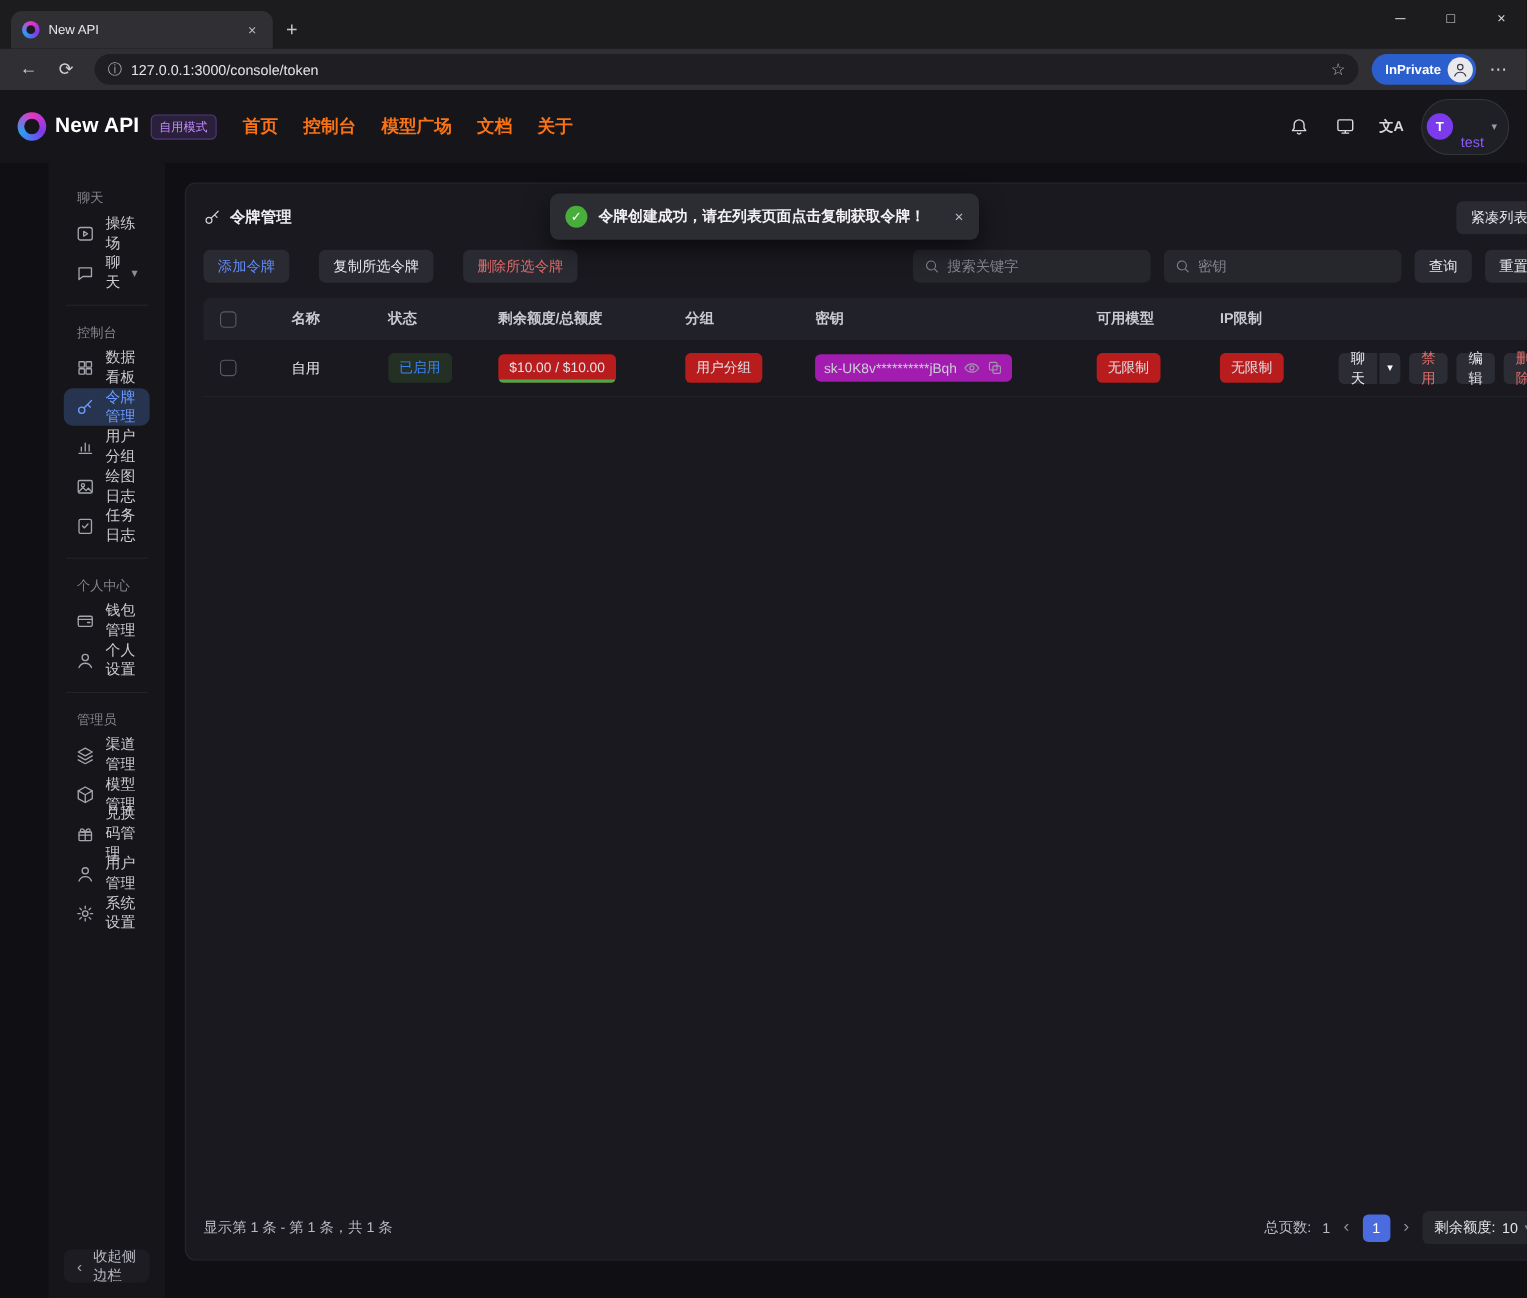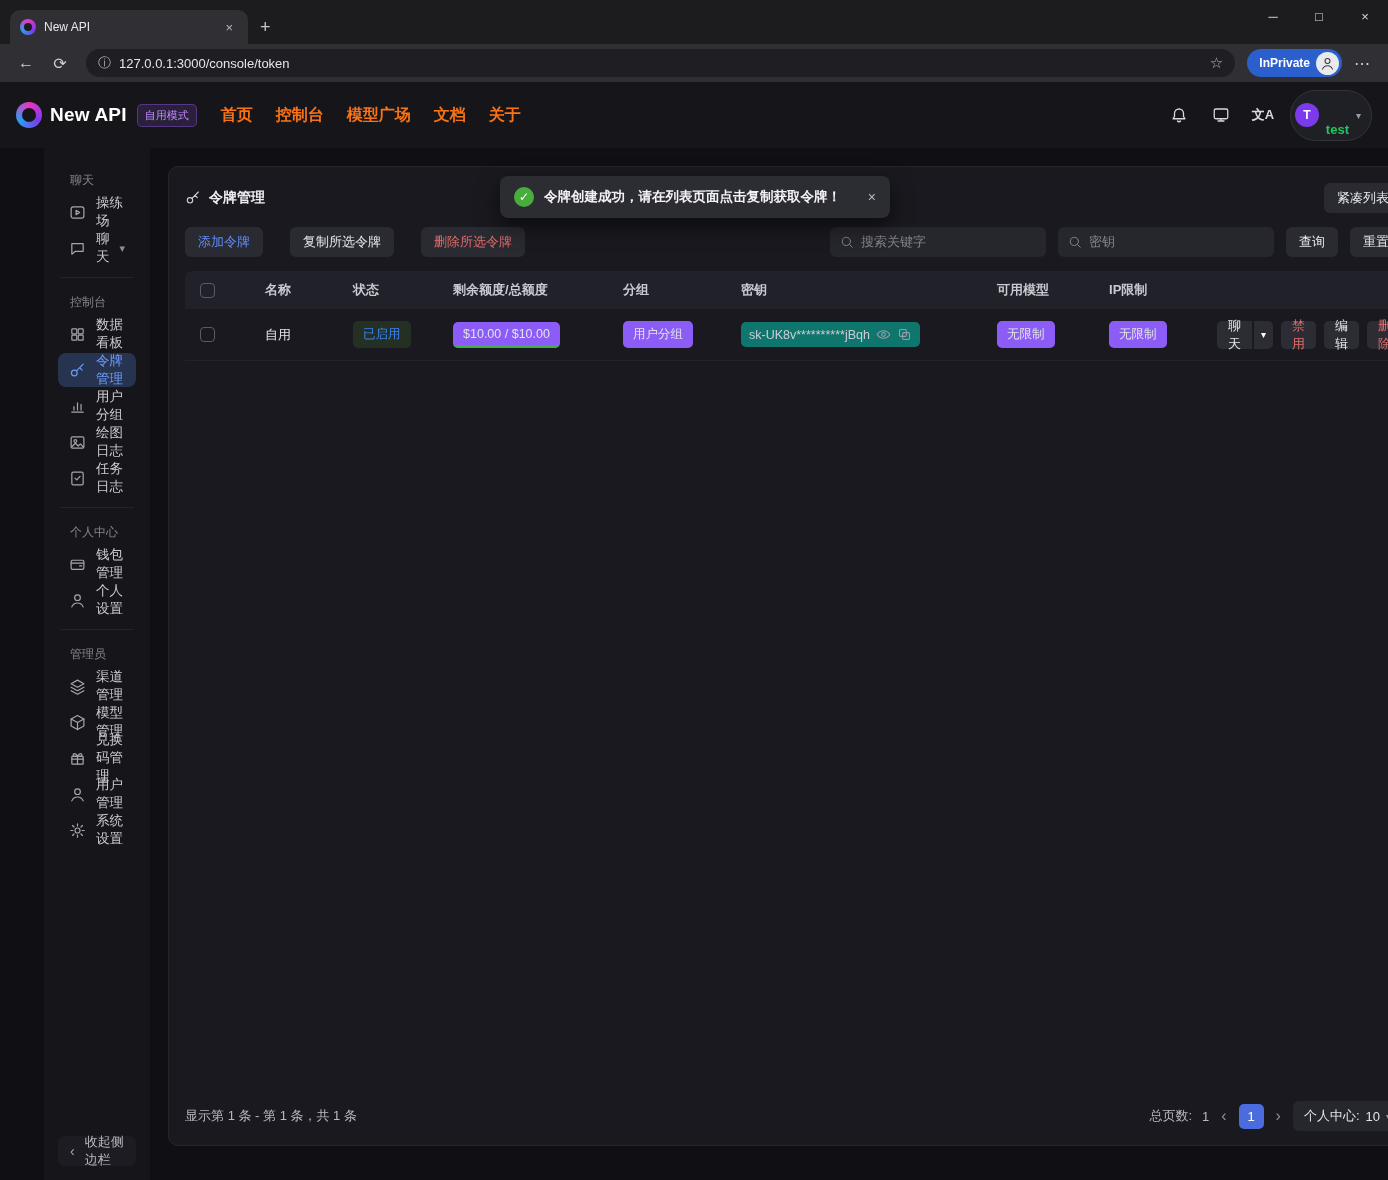--- a/index.html
+++ b/index.html
@@ -45,21 +45,21 @@
                border:1px solid rgba(150,90,240,.4); border-radius:5px; padding:3px 7px; }
   .top-nav { display:flex; gap:23px; margin-left:24px; font-size:16px; font-weight:bold; color:#f97316; white-space:nowrap; }
   .top-nav span { cursor:default; }
   .header-right { margin-left:auto; display:flex; align-items:center; gap:12px; }
   .hbtn { width:30px; height:30px; display:flex; align-items:center; justify-content:center; color:#d8d8de; }
   .translate-glyph { font-size:13px; font-weight:bold; color:#d8d8de; }
   .user-pill { display:flex; align-items:center; gap:7px; background:#1f1f26; border:1px solid #33333a;
                border-radius:999px; padding:3px 10px 3px 4px; }
   .user-avatar { width:24px; height:24px; border-radius:50%; background:#7c3aed; color:#fff; font-size:12px; font-weight:bold;
                  display:flex; align-items:center; justify-content:center; }
-  .user-name { font-size:13px; font-weight:bold; color:#22c55e;margin-top:28px; }
+  .user-name { font-size:13px; font-weight:normal; color:#8b5cf6;margin-top:28px; }
   .user-caret { color:#9b9ba4; font-size:10px; }
 
   
   .toast { position:absolute; left:500px; top:94px; width:390px; height:42px; background:#2c2c33; border-radius:8px;
            display:flex; align-items:center; gap:10px; padding:0 14px; box-shadow:0 8px 22px rgba(0,0,0,.55); z-index:20; }
   .toast-check { width:20px; height:20px; border-radius:50%; background:#49ad3c; color:#fff; font-size:12px;
                  display:flex; align-items:center; justify-content:center; flex:0 0 auto; }
   .toast-msg { font-size:13.5px; font-weight:bold; color:#f2f2f5; white-space:nowrap; }
   .toast-close { margin-left:auto; color:#b9b9c1; font-size:14px; }
 
@@ -107,25 +107,25 @@
   .c-name { width:64px; }
   .c-status { width:76px; }
   .c-quota { width:146px; }
   .c-group { width:94px; }
   .c-key { width:232px; }
   .c-models { width:88px; }
   .c-ip { width:84px; }
   .c-actions { flex:1; gap:8px; }
   .checkbox { width:15px; height:15px; border:1.5px solid #5b5b66; border-radius:4px; background:transparent; }
 
-  .chip { display:inline-flex; align-items:center; gap:6px; background:#8b5cf6; border-radius:5px; padding:5px 10px; font-size:12.5px; color:#e3e3e9; }
+  .chip { display:inline-flex; align-items:center; gap:6px; background:#b91c1c; border-radius:5px; padding:5px 10px; font-size:12.5px; color:#e3e3e9; }
   .chip.green { background:rgba(106,191,64,.14); color:#3b82f6;text-align:center; }
   .chip.quota { position:relative; overflow:hidden; padding-bottom:7px; }
   .chip.quota::after { content:""; position:absolute; left:0; right:0; bottom:0; height:3px; background:#3fae4a; }
-  .chip.key { background:#0f766e; color:#cdcdd5; padding:5px 8px; }
+  .chip.key { background:#a21caf; color:#cdcdd5; padding:5px 8px; }
   .chip.key .icn { color:#9c9ca6; width:15px; height:15px; }
 
   .abtn { height:28px; display:inline-flex; align-items:center; padding:0 11px; background:#2c2c34; border-radius:5px;
           font-size:13px; color:#e6e6ec; }
   .abtn.red { color:#e06c6a; }
   .split { display:inline-flex; gap:2px; }
   .split .abtn.main { border-radius:5px 0 0 5px; }
   .split .abtn.caret { border-radius:0 5px 5px 0; padding:0 7px; font-size:10px; color:#fff; }
 
   .card-footer { margin-top:auto; display:flex; align-items:center; color:#b9b9c2; font-size:13px; padding-top:12px; }
@@ -474,21 +474,21 @@
 
       <div class="card-footer">
         <span>显示第 1 条 - 第 1 条，共 1 条</span>
         <div class="pager">
           <span>总页数:</span>
           <span>1</span>
           <span class="pg-nav">‹</span>
           <span class="pg-current">1</span>
           <span class="pg-nav">›</span>
           <div class="page-size">
-            <span>个人中心:</span>
+            <span>剩余额度:</span>
             <span>10</span>
             <span class="caret">▾</span>
           </div>
         </div>
       </div>
 
     </div>
   </main>
 </div>
 

